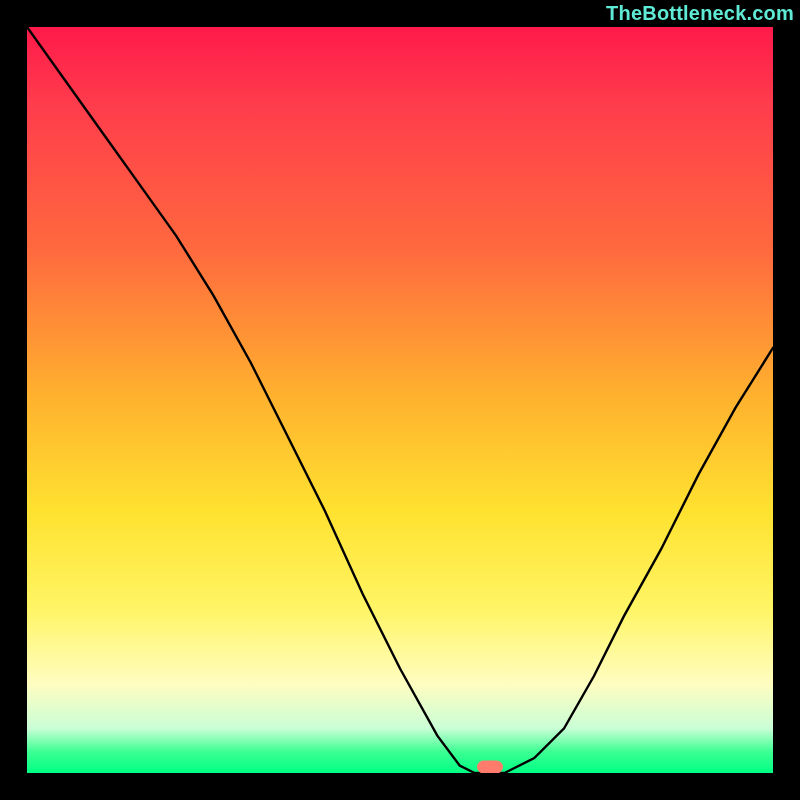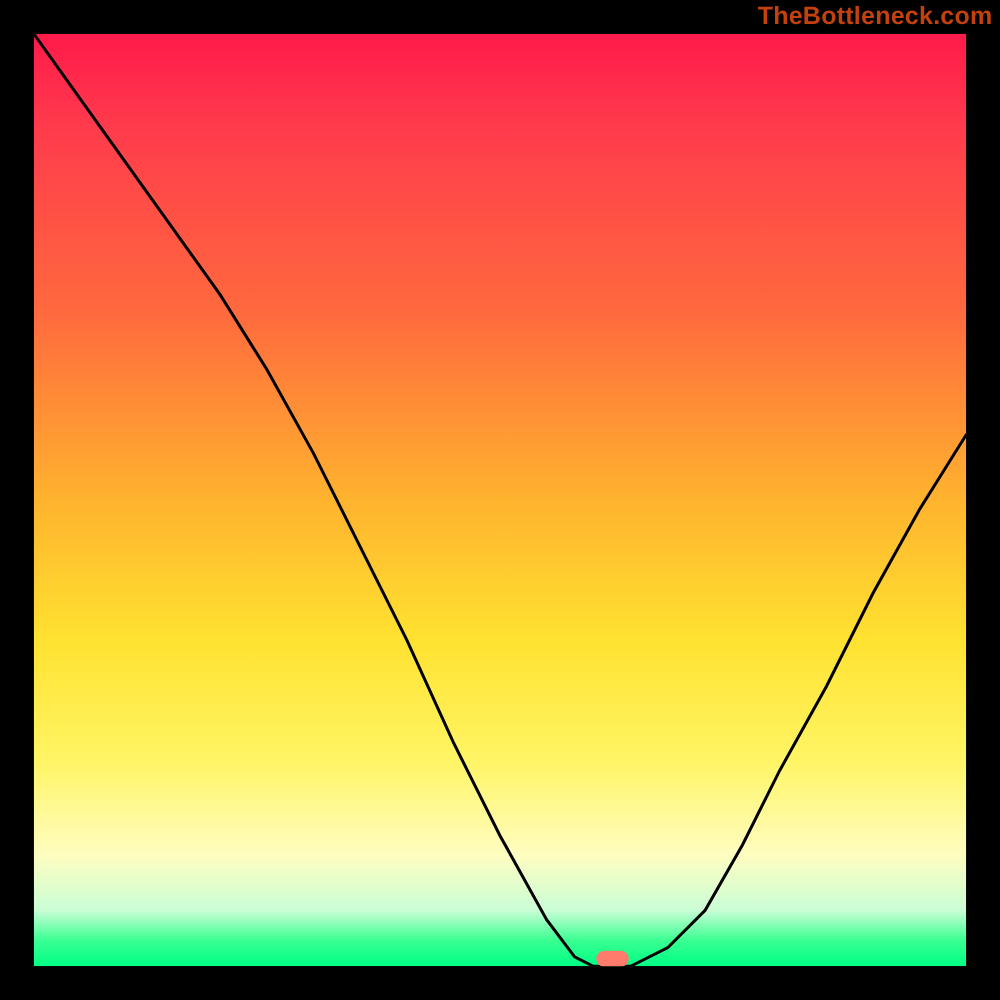--- a/index.html
+++ b/index.html
@@ -14,21 +14,21 @@
   .outer {
     position: relative;
     width: 800px;
     height: 800px;
     background: #000;
   }
   .watermark {
     position: absolute;
     top: 2px;
     right: 6px;
-    color: #c2410c;
+    color: #5eead4;
     font-size: 20px;
     font-weight: 600;
     letter-spacing: 0.2px;
     z-index: 30;
   }
   .plot-area {
     position: absolute;
     left: 27px;
     top: 27px;
     width: 746px;

